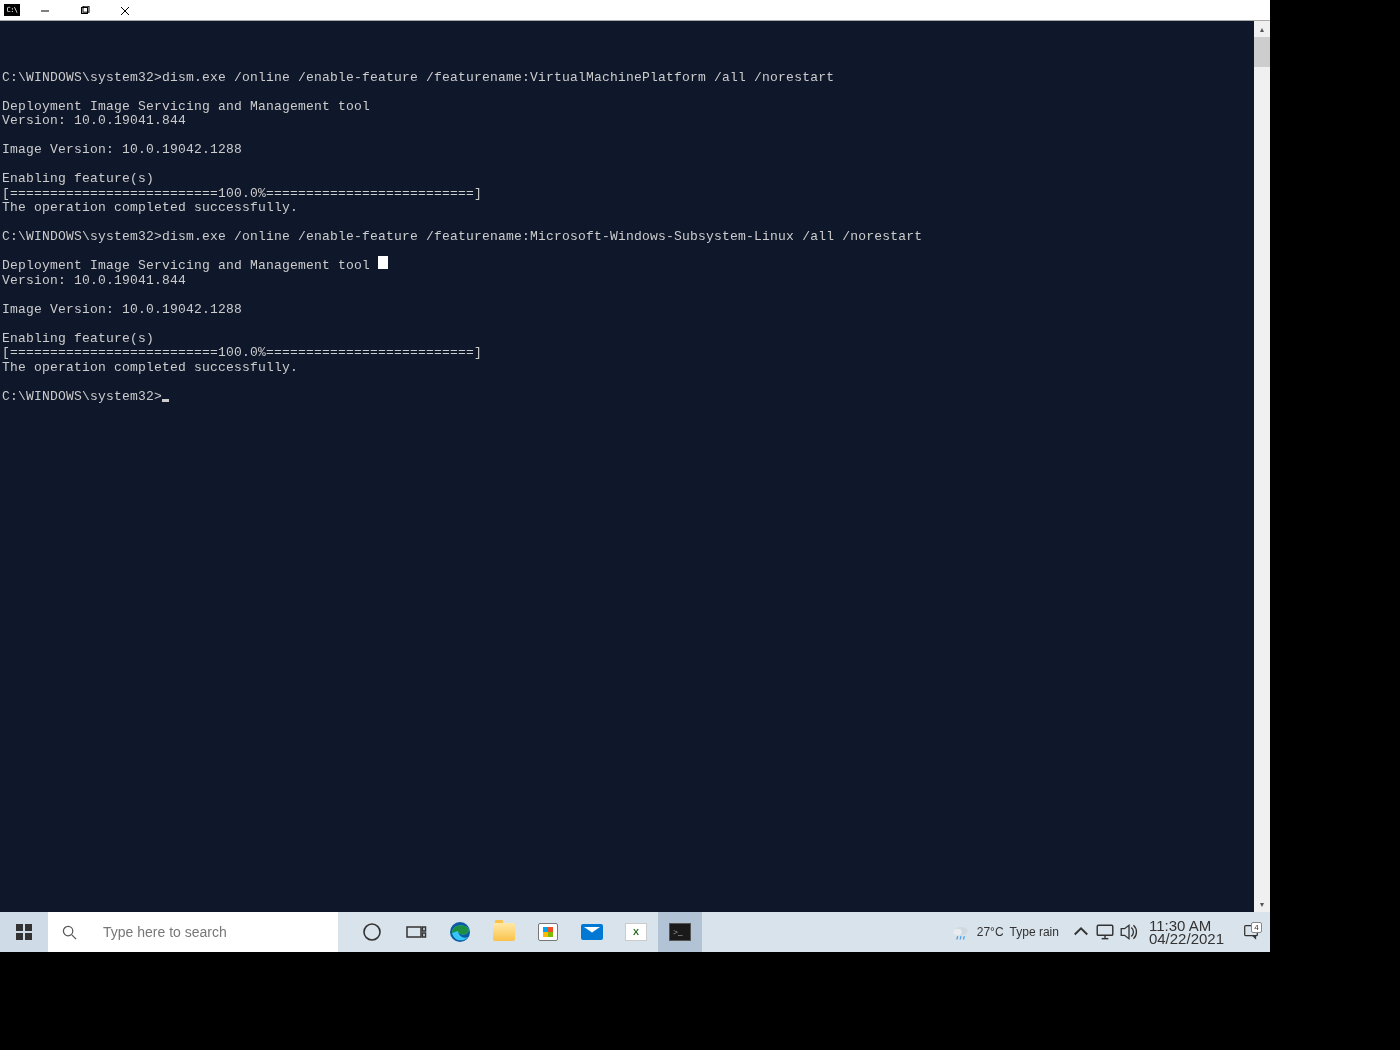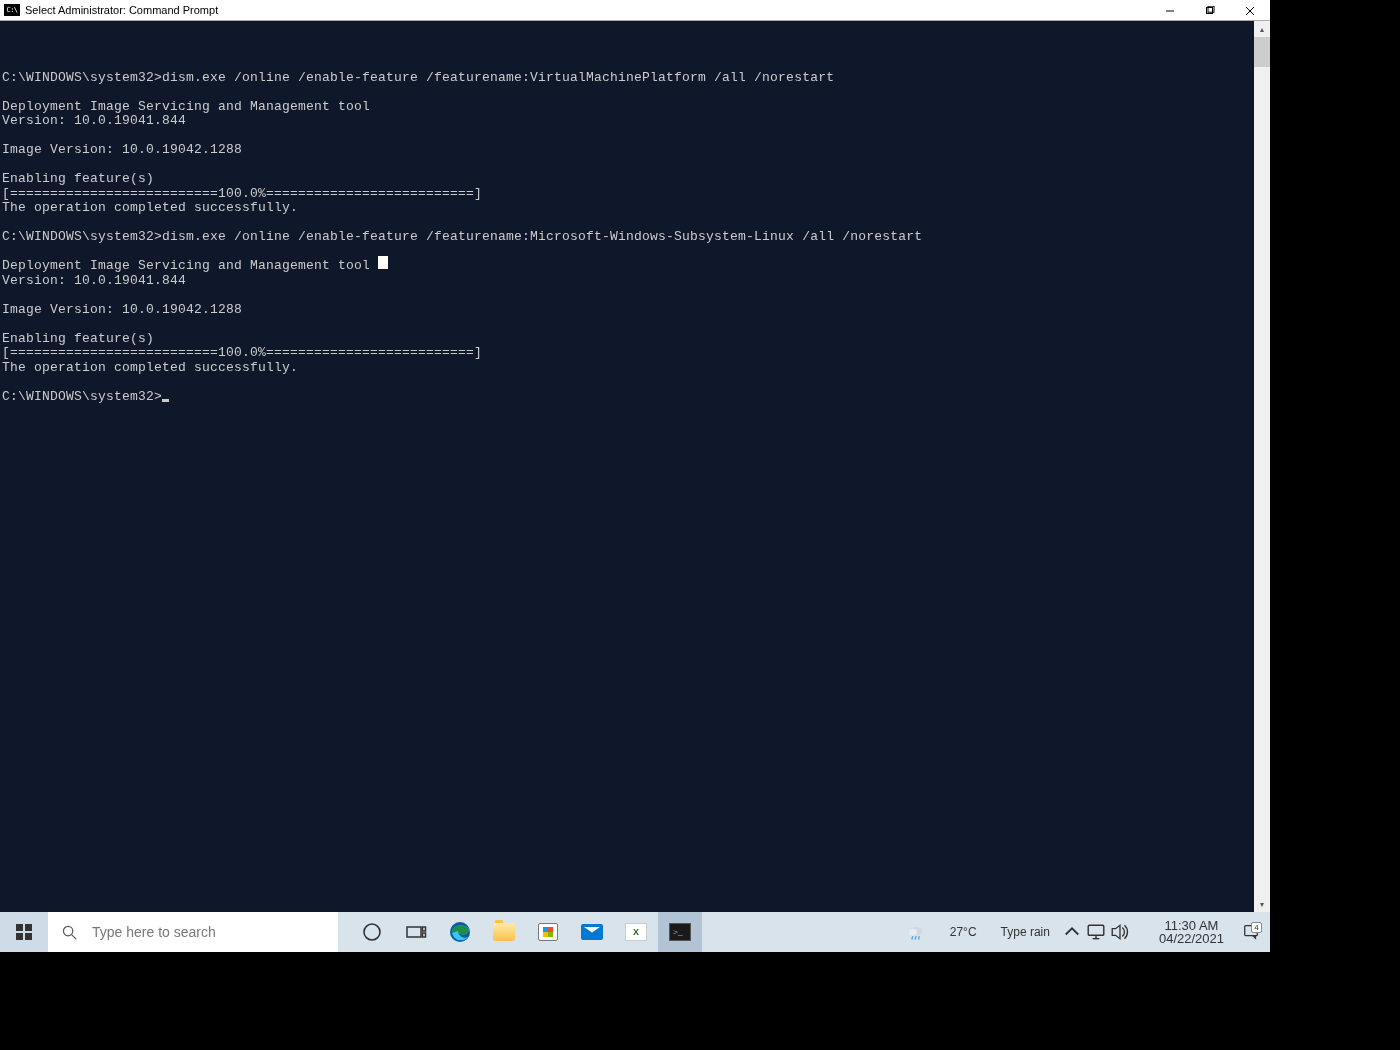--- a/index.html
+++ b/index.html
@@ -23,51 +23,50 @@
 .scrollbar { width: 16px; background: #f0f0f0; position: relative; }
 .scroll-up, .scroll-down { height: 16px; display: flex; align-items: center; justify-content: center; color: #555; font-size: 8px; }
 .scroll-up { position: absolute; top: 0; width: 100%; }
 .scroll-down { position: absolute; bottom: 0; width: 100%; }
 .scroll-thumb { position: absolute; top: 16px; width: 100%; height: 30px; background: #cdcdcd; }
 
 
 .taskbar { position: absolute; bottom: 0; left: 0; right: 0; height: 40px; background: #d9e3ec; display: flex; align-items: stretch; }
 .start-btn { width: 48px; display: flex; align-items: center; justify-content: center; background: #cfdbe6; }
 .start-btn svg { width: 16px; height: 16px; }
-.search-box { width: 290px; background: #fff; margin: 0; display: flex; align-items: center; padding-left: 14px; gap: 15px; }
+.search-box { width: 290px; background: #fff; margin: 0; display: flex; align-items: center; padding-left: 14px; gap: 26px; }
 .search-icon { width: 15px; height: 15px; }
 .search-text { font-size: 14px; color: #777; }
 .task-icons { display: flex; align-items: center; margin-left: 12px; gap: 0; }
 .task-icon { width: 44px; height: 40px; display: flex; align-items: center; justify-content: center; position: relative; }
 .task-icon.active { background: #b1c3d4; }
 .task-icon svg, .task-icon .ico { width: 24px; height: 24px; }
 .task-spacer { flex: 1; }
 .systray { display: flex; align-items: center; gap: 4px; padding-right: 2px; }
-.weather { display: flex; align-items: center; gap: 24px; font-size: 12px; color: #333; margin-right: 8px; }
+.weather { display: flex; align-items: center; gap: 6px; font-size: 12px; color: #333; margin-right: 8px; }
 .weather-icon { width: 20px; height: 20px; }
 .tray-icon { width: 20px; height: 20px; display: flex; align-items: center; justify-content: center; }
-.clock { font-size: 13px; color: #333; text-align: center; line-height: 13px; padding: 0 6px; margin-left: 19px; }
+.clock { font-size: 15px; color: #333; text-align: left; line-height: 13px; padding: 0 6px; }
 .notif { width: 34px; display: flex; align-items: center; justify-content: center; position: relative; }
 .notif-badge { position: absolute; bottom: 8px; right: 6px; width: 11px; height: 11px; background: #fff; border-radius: 2px; font-size: 8px; color: #333; display: flex; align-items: center; justify-content: center; border: 1px solid #888; }
 
 .file-ico { width: 22px; height: 18px; background: linear-gradient(#ffe9a6,#fbc24b); border-radius: 2px; position: relative; }
 .file-ico::before { content: ""; position: absolute; top: -3px; left: 2px; width: 8px; height: 3px; background: #fbc24b; border-radius: 1px 1px 0 0; }
 .store-ico { width: 20px; height: 18px; background: #fff; border: 1px solid #777; border-radius: 2px; position: relative; display:flex; align-items:center; justify-content:center; }
 .store-ico::before { content:""; display:block; width:10px; height:10px; background: conic-gradient(#f25022 0 25%, #7fba00 0 50%, #ffb900 0 75%, #00a4ef 0); }
 .mail-ico { width: 22px; height: 16px; background: #0078d4; border-radius: 2px; position: relative; }
 .mail-ico::after { content: ""; position: absolute; left: 3px; top: 3px; width: 16px; height: 8px; background: #fff; clip-path: polygon(0 0, 100% 0, 50% 70%); }
 .xd-ico { width: 22px; height: 18px; background: #fff; border: 1px solid #ccc; display: flex; align-items: center; justify-content: center; font-size: 9px; font-weight: bold; color: #20641c; font-family: Arial; }
 .cmd-ico { width: 22px; height: 18px; background: #1a1a1a; border: 1px solid #555; display: flex; align-items: center; justify-content: flex-start; padding-left: 3px; color: #ccc; font-size: 9px; font-family: Consolas; }
 </style>
 </head>
 <body>
 
 <div class="titlebar">
   <div class="titlebar-icon">C:\</div>
-  <div class="titlebar-text">Select Administrator: Command Prompt</div>
   <div class="win-controls">
     <div class="win-btn">
       <svg viewBox="0 0 10 10">
           <line x1="1" y1="5" x2="9" y2="5" stroke="#000" stroke-width="1"></line>
         </svg>
     </div>
     <div class="win-btn">
       <svg viewBox="0 0 10 10">
           <rect x="1.5" y="1.5" width="6" height="6" fill="none" stroke="#000" stroke-width="1"></rect>
           <rect x="3" y="0.2" width="6" height="6" fill="none" stroke="#000" stroke-width="1"></rect>

